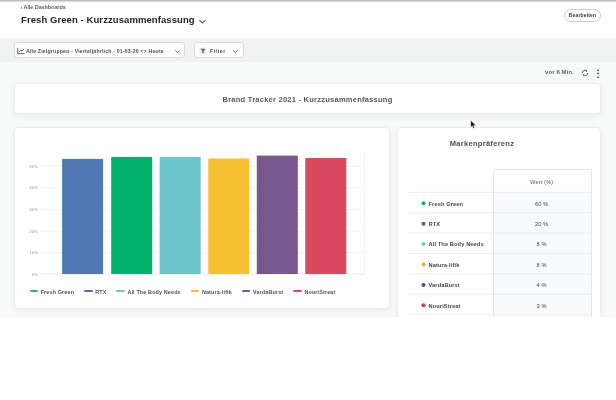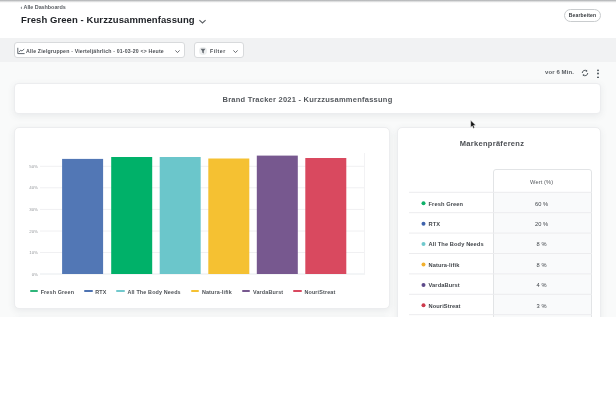--- a/index.html
+++ b/index.html
@@ -91,21 +91,21 @@
   <div class="abs" style="left:14px;top:288.5px;width:337px;display:flex;justify-content:center;gap:10px;font-size:5.4px;font-weight:bold;color:#4e5257;letter-spacing:0.15px;">
     <span><i style="display:inline-block;width:8.5px;height:1.7px;background:#2eb57a;vertical-align:1.6px;border-radius:1px;margin-right:1px;"></i> Fresh Green</span>
     <span><i style="display:inline-block;width:8.5px;height:1.7px;background:#4e73b2;vertical-align:1.6px;border-radius:1px;margin-right:1px;"></i> RTX</span>
     <span><i style="display:inline-block;width:8.5px;height:1.7px;background:#72c9cd;vertical-align:1.6px;border-radius:1px;margin-right:1px;"></i> All The Body Needs</span>
     <span><i style="display:inline-block;width:8.5px;height:1.7px;background:#f5c132;vertical-align:1.6px;border-radius:1px;margin-right:1px;"></i> Natura-lifik</span>
     <span><i style="display:inline-block;width:8.5px;height:1.7px;background:#77588f;vertical-align:1.6px;border-radius:1px;margin-right:1px;"></i> VardaBurst</span>
     <span><i style="display:inline-block;width:8.5px;height:1.7px;background:#d9495f;vertical-align:1.6px;border-radius:1px;margin-right:1px;"></i> NouriStreat</span>
   </div>
 
   <div class="card" style="left:397px;top:127px;width:204px;height:259px;"></div>
-  <div class="abs ctitle" style="left:388px;top:139px;width:208px;font-size:7.5px;letter-spacing:0.3px;">Markenpräferenz</div>
+  <div class="abs ctitle" style="left:378px;top:139px;width:208px;font-size:7.5px;letter-spacing:0.3px;">Markenpräferenz</div>
 
   <div class="abs" style="left:493px;top:169px;width:99px;height:167px;background:#f9fafb;border:1px solid #e2e4e6;border-radius:3px;box-sizing:border-box;">
       <div style="position:absolute;left:0;top:0;width:97px;height:22px;background:#fff;border-radius:3px 3px 0 0;"></div>
     </div>
 
   <svg class="abs" style="left:397px;top:127px;" width="204" height="259" viewBox="0 0 204 259">
     <g stroke="#ececee" stroke-width="1">
       <line x1="12" y1="65.3" x2="195" y2="65.3"></line>
       <line x1="12" y1="85.7" x2="195" y2="85.7"></line>
       <line x1="12" y1="106.1" x2="195" y2="106.1"></line>

